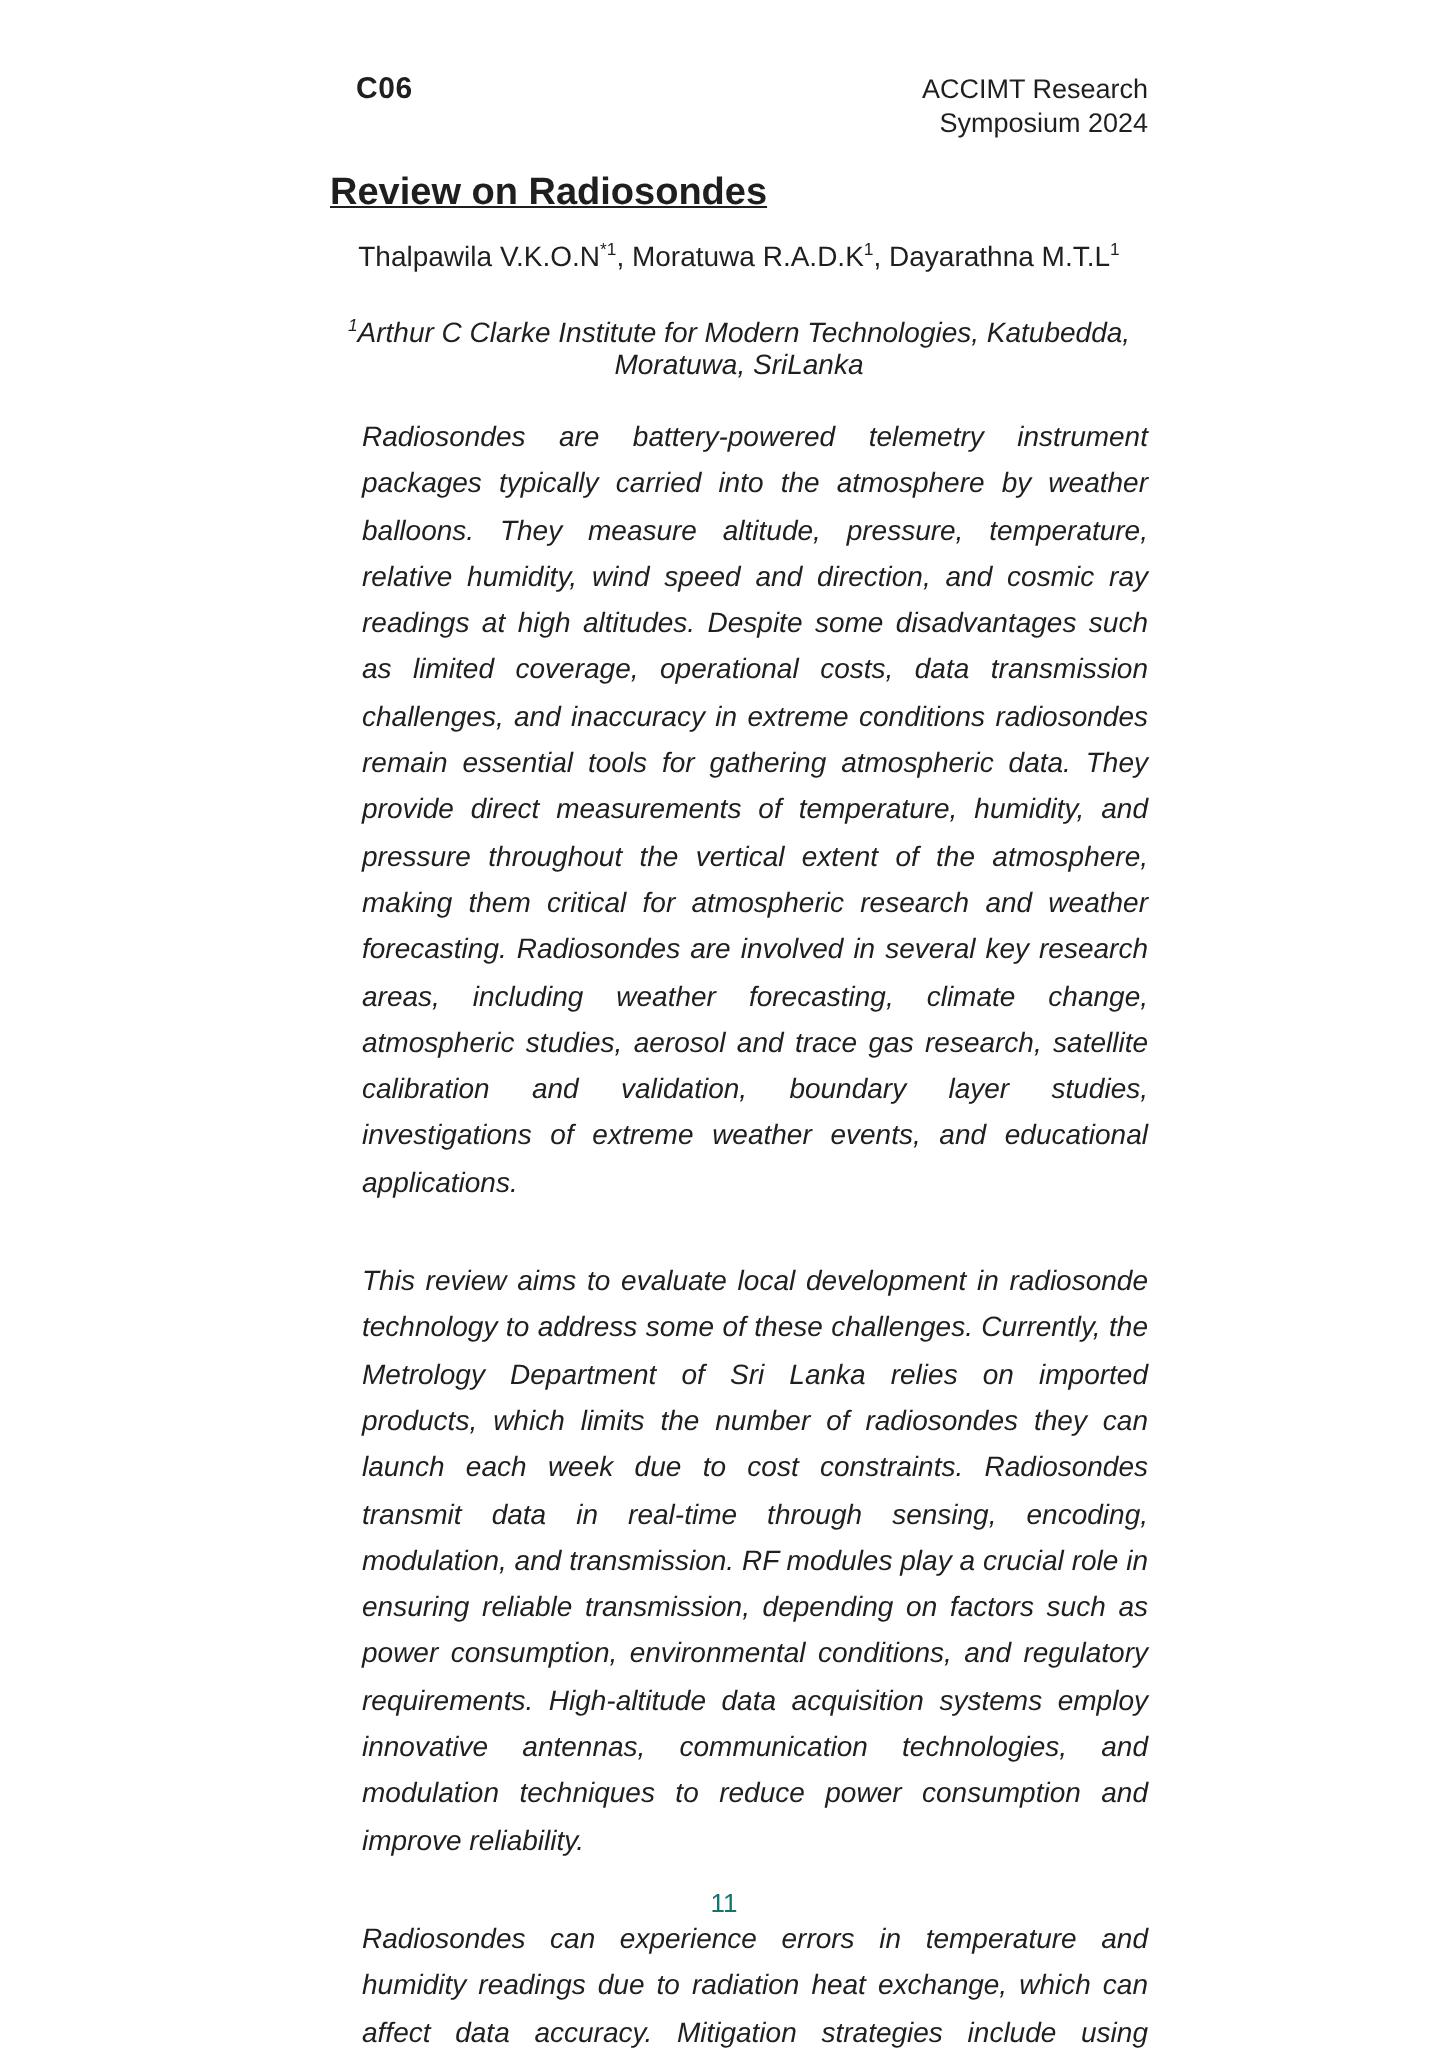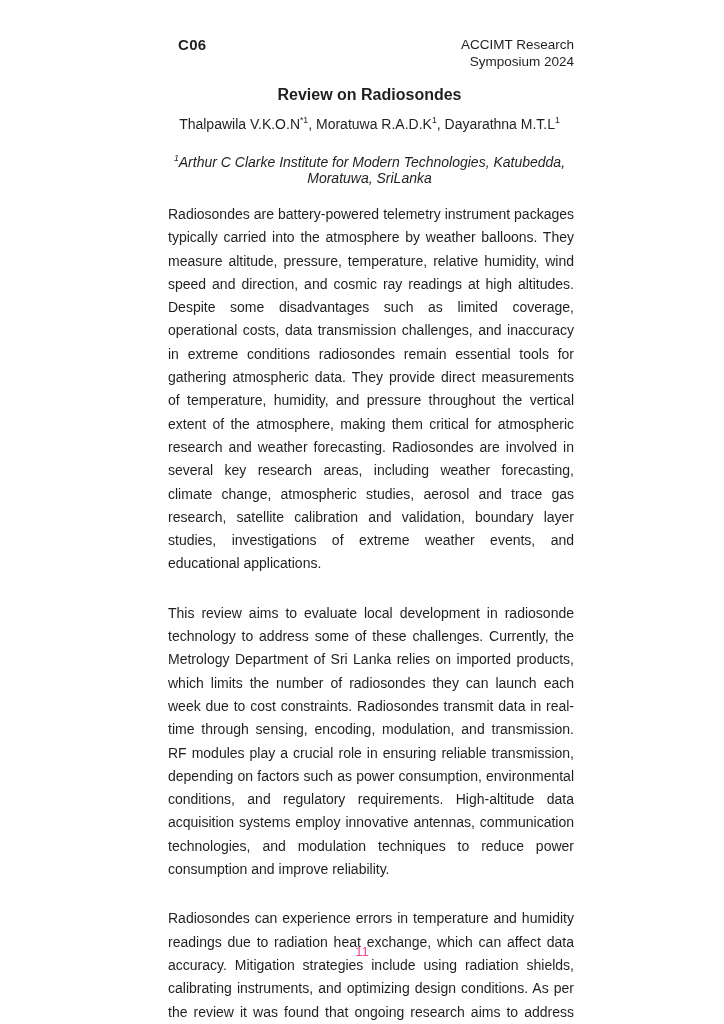--- a/index.html
+++ b/index.html
@@ -26,23 +26,23 @@
     font-size: 15px;
     letter-spacing: 0.3px;
   }
   .conference {
     text-align: right;
     font-size: 13.5px;
     line-height: 17px;
   }
   .title {
     margin: 16px 0 0 0;
-    text-align: center;
-    font-size: 16px;
+    font-size: 19px;
     font-weight: bold;
+    text-decoration: underline;
   }
   .authors {
     margin-top: 12px;
     text-align: center;
     font-size: 14px;
   }
   .authors sup, .affiliation sup {
     font-size: 0.62em;
     line-height: 0;
   }
@@ -55,34 +55,35 @@
   .email {
     margin-top: 12px;
     text-align: center;
     font-size: 14px;
     font-style: italic;
   }
   .abstract {
     margin-top: 17px;
   }
   .body-para {
-    margin: 0 0 26px 3px;
+    margin: 0 0 26px 16px;
     font-size: 14px;
     line-height: 23.3px;
     text-align: justify;
     text-justify: inter-word;
+    font-style: italic;
   }
   .page-footer {
     position: absolute;
     left: 0;
     right: 0;
     top: 944px;
     text-align: center;
     font-size: 13px;
-    color: #ec4899;
+    color: #0f766e;
   }
 </style>
 </head>
 <body>
 
 <div class="page">
 
   <header class="page-header">
     <div class="paper-code">C06</div>
     <div class="conference">

